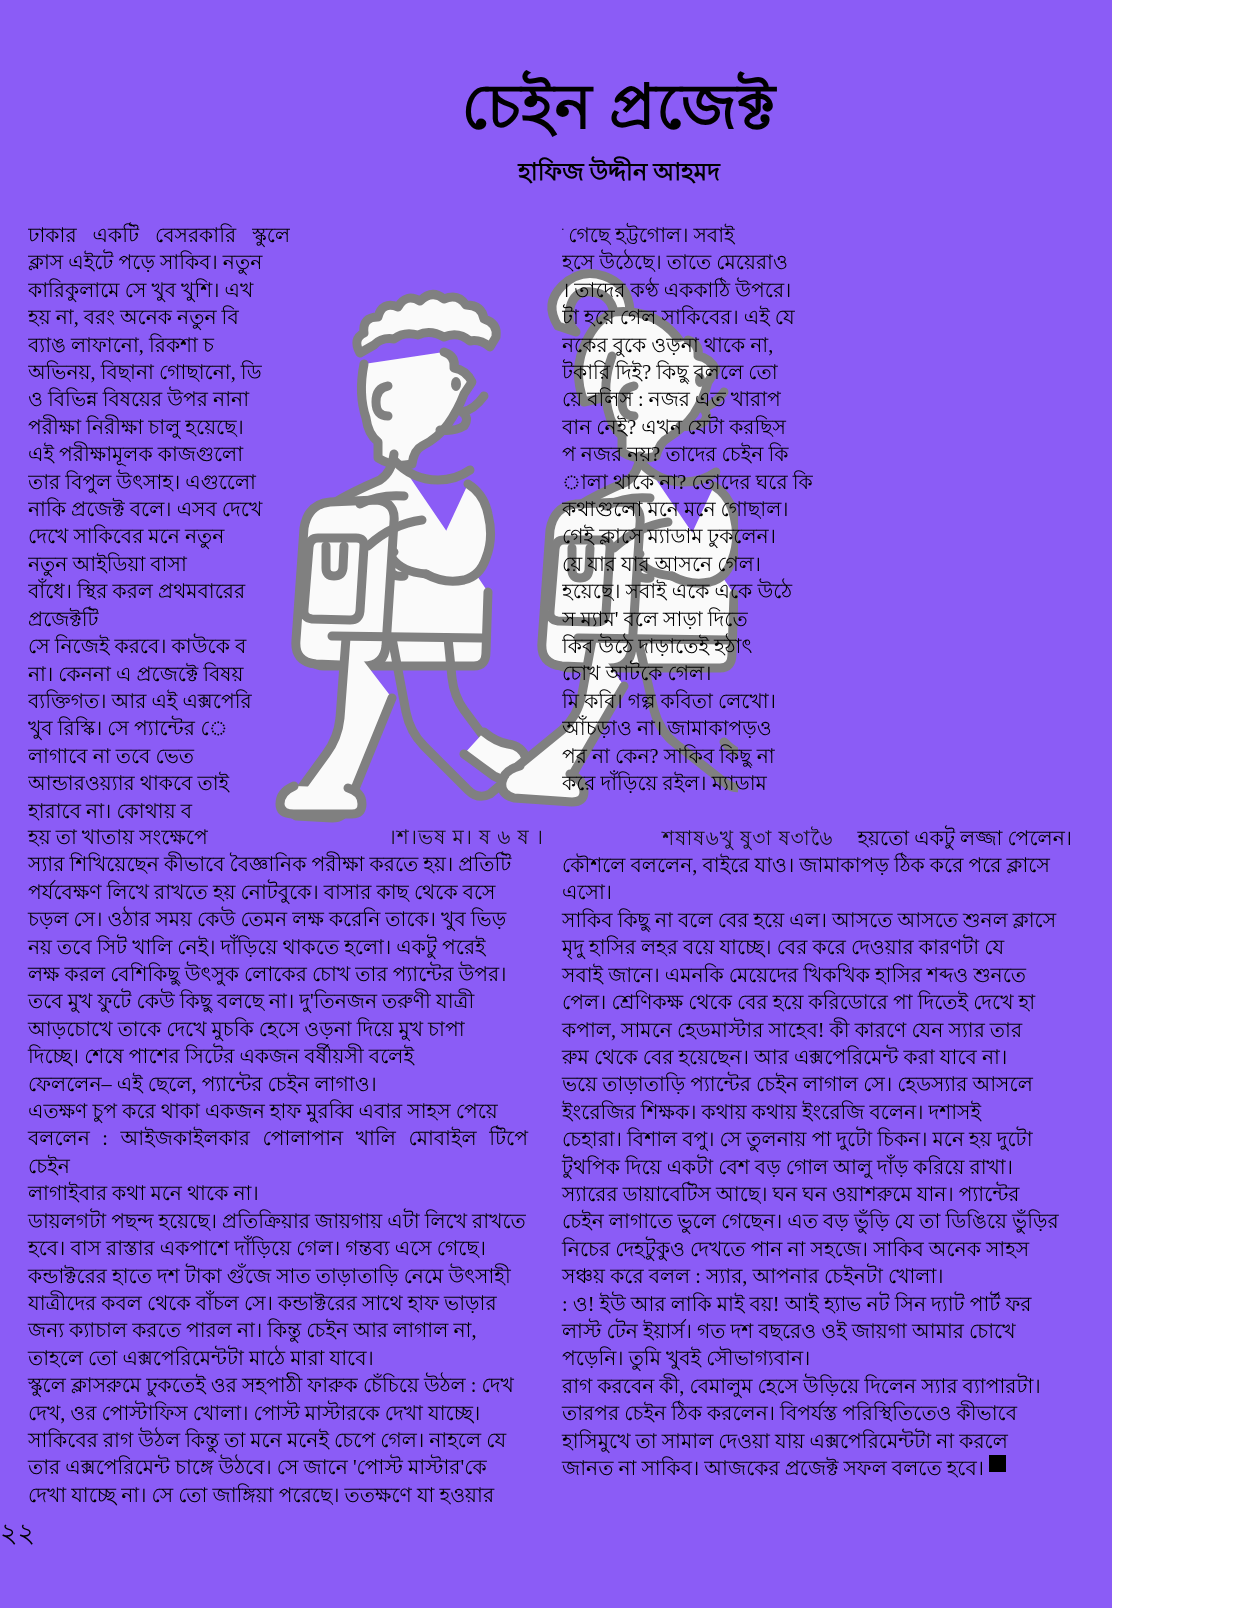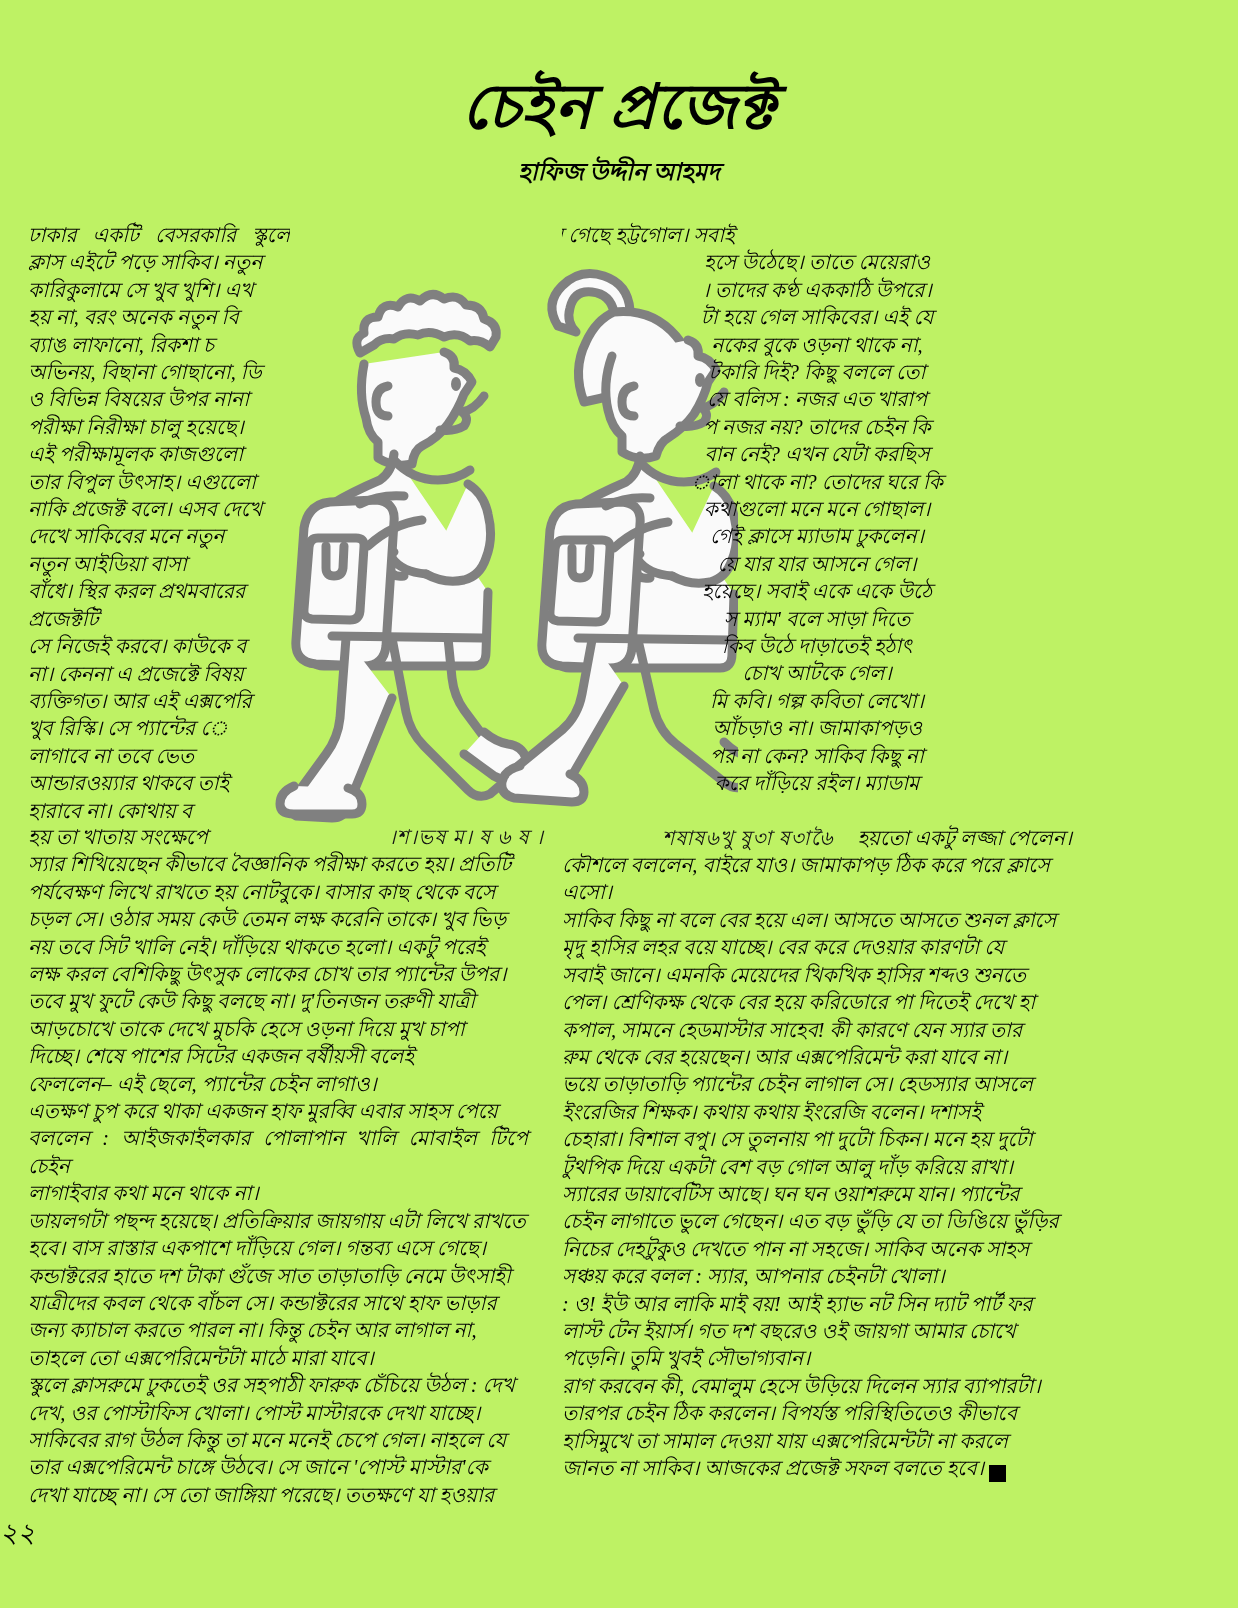--- a/index.html
+++ b/index.html
@@ -6,26 +6,25 @@
   html, body {
     margin: 0;
     padding: 0;
     background: #ffffff;
   }
   body {
     font-family: "Liberation Serif", "DejaVu Serif", serif;
   }
   .page {
     position: relative;
-    width: 1238px;
+    width: 1112px;
     height: 1608px;
-    background: #bef264;
+    background: #8b5cf6;
     overflow: hidden;
     box-sizing: border-box;
-    font-style: italic;
   }
 
   
   .masthead {
     position: absolute;
     left: 0;
     top: 74px;
     width: 1238px;
     text-align: center;
   }
@@ -270,29 +269,29 @@
         <div>না। কেননা এ প্রজেক্টে বিষয়</div>
         <div>ব্যক্তিগত। আর এই এক্সপেরি</div>
         <div>খুব রিস্কি। সে প্যান্টের ে</div>
         <div>লাগাবে না তবে ভেত</div>
         <div>আন্ডারওয়্যার থাকবে তাই</div>
         <div>হারাবে না। কোথায় ব</div>
       </div>
 
       <div class="col-right-top txt">
         <div style="position:absolute;left:-250px;top:0;width:760px;text-align:justify;">তা হয়ে গিয়েছে। ক্লাসে শুরু হয়ে গেছে হট্টগোল। সবাই</div>
-        <div style="margin-top:27.4px;text-align:center;">
+        <div style="margin-top:27.4px;text-align:left;">
           <div>হসে উঠেছে। তাতে মেয়েরাও</div>
           <div>। তাদের কণ্ঠ এককাঠি উপরে।</div>
           <div>টা হয়ে গেল সাকিবের। এই যে</div>
           <div>নকের বুকে ওড়না থাকে না,</div>
           <div>টকারি দিই? কিছু বললে তো</div>
           <div>য়ে বলিস : নজর এত খারাপ</div>
+          <div>বান নেই? এখন যেটা করছিস</div>
           <div>প নজর নয়? তাদের চেইন কি</div>
-          <div>বান নেই? এখন যেটা করছিস</div>
           <div>ালা থাকে না? তোদের ঘরে কি</div>
           <div>কথাগুলো মনে মনে গোছাল।</div>
           <div>গেই ক্লাসে ম্যাডাম ঢুকলেন।</div>
           <div>য়ে যার যার আসনে গেল।</div>
           <div>হয়েছে। সবাই একে একে উঠে</div>
           <div>স ম্যাম' বলে সাড়া দিতে</div>
           <div>কিব উঠে দাড়াতেই হঠাৎ</div>
           <div>চোখ আটকে গেল।</div>
           <div>মি কবি। গল্প কবিতা লেখো।</div>
           <div>আঁচড়াও না। জামাকাপড়ও</div>
@@ -359,21 +358,21 @@
         <div>স্যারের ডায়াবেটিস আছে। ঘন ঘন ওয়াশরুমে যান। প্যান্টের</div>
         <div>চেইন লাগাতে ভুলে গেছেন। এত বড় ভুঁড়ি যে তা ডিঙিয়ে ভুঁড়ির</div>
         <div>নিচের দেহটুকুও দেখতে পান না সহজে। সাকিব অনেক সাহস</div>
         <div>সঞ্চয় করে বলল : স্যার, আপনার চেইনটা খোলা।</div>
         <div>: ও! ইউ আর লাকি মাই বয়! আই হ্যাভ নট সিন দ্যাট পার্ট ফর</div>
         <div>লাস্ট টেন ইয়ার্স। গত দশ বছরেও ওই জায়গা আমার চোখে</div>
         <div>পড়েনি। তুমি খুবই সৌভাগ্যবান।</div>
         <div>রাগ করবেন কী, বেমালুম হেসে উড়িয়ে দিলেন স্যার ব্যাপারটা।</div>
         <div>তারপর চেইন ঠিক করলেন। বিপর্যস্ত পরিস্থিতিতেও কীভাবে</div>
         <div>হাসিমুখে তা সামাল দেওয়া যায় এক্সপেরিমেন্টটা না করলে</div>
-        <div style="display:flex;align-items:flex-end;">
+        <div style="display:flex;align-items:flex-start;">
           <span>জানত না সাকিব। আজকের প্রজেক্ট সফল বলতে হবে।</span>
           <span class="endmark"></span>
         </div>
       </div>
     </div>
 
   </div>
 
   <div class="folio">২২</div>
 

